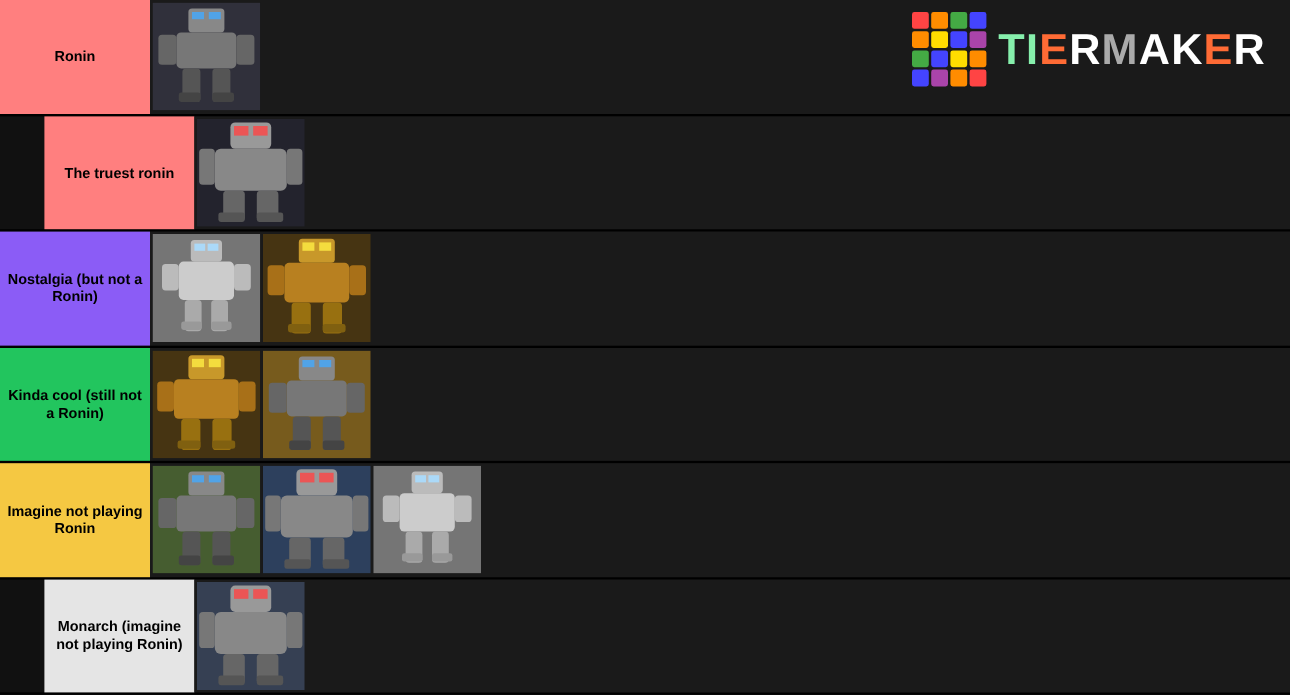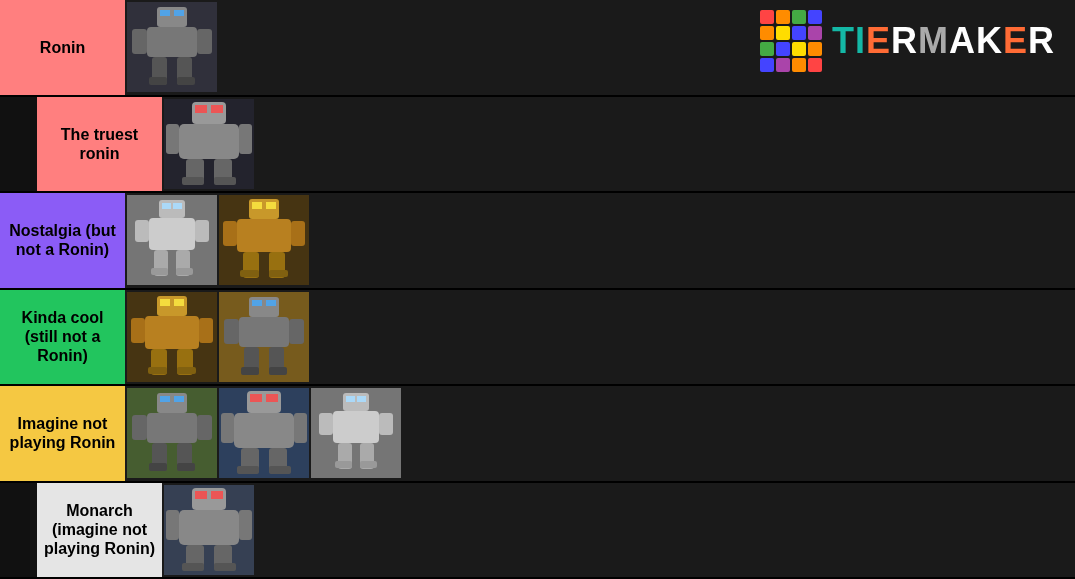--- a/index.html
+++ b/index.html
@@ -24,21 +24,21 @@
       border-bottom: 2px solid #000;
       flex: 1;
     }
     .tier-label {
       width: 125px;
       min-width: 125px;
       display: flex;
       align-items: center;
       justify-content: center;
       text-align: center;
-      font-size: 16px;
+      font-size: 12px;
       font-weight: bold;
       color: #000;
       padding: 4px;
       line-height: 1.2;
     }
     .tier-content {
       display: flex;
       flex-direction: row;
       align-items: center;
       flex: 1;
@@ -78,21 +78,21 @@
       border-radius: 2px;
     }
     .logo-text {
       font-family: 'Arial Black', Arial, sans-serif;
       font-size: 36px;
       font-weight: 900;
       color: #fff;
       letter-spacing: 1px;
       text-transform: uppercase;
     }
-    .logo-text span.ti { color: #14b8a6; }
+    .logo-text span.ti { color: #86efac; }
     .logo-text span.er { color: #ff6b35; }
 
     .full-wrap {
       width: 1075px;
       height: 579px;
       background: #111;
       position: relative;
     }
   </style>
 </head>

